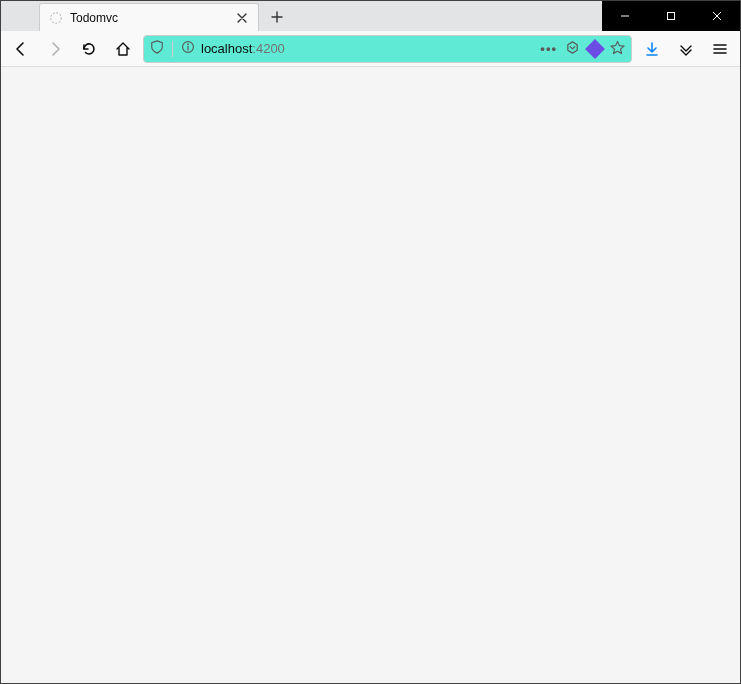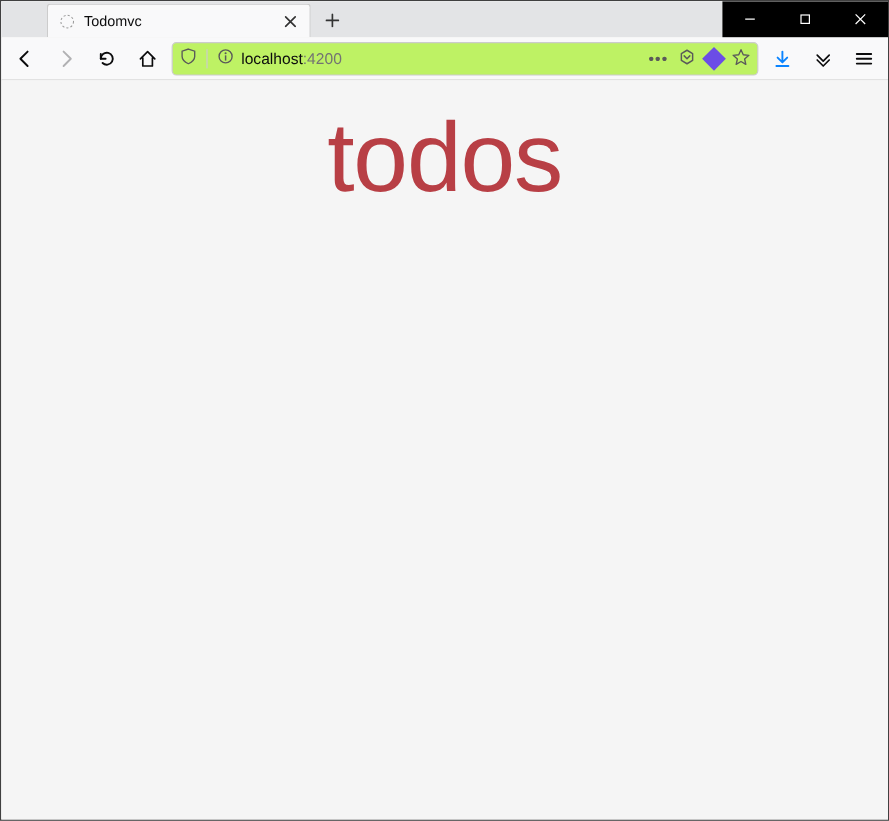--- a/index.html
+++ b/index.html
@@ -86,21 +86,21 @@
       color: #0c0c0d;
       cursor: pointer;
       border-radius: 4px;
     }
     .tb-btn.disabled { color: #b1b1b3; cursor: default; }
     .tb-btn svg { display: block; }
 
     .urlbar {
       flex: 1;
       height: 28px;
-      background: #bef264;
+      background: #5eead4;
       border: 1px solid #ccc;
       border-radius: 4px;
       display: flex;
       align-items: center;
       padding: 0 6px;
       gap: 6px;
       font-size: 13px;
       color: #0c0c0d;
     }
     .urlbar .identity {
@@ -282,15 +282,14 @@
   </div>
   <div class="tb-btn">
     <svg width="16" height="16" viewBox="0 0 16 16">
         <path d="M2 4 H14 M2 8 H14 M2 12 H14" stroke="#0c0c0d" stroke-width="1.6" stroke-linecap="round"></path>
       </svg>
   </div>
 </div>
 
 <div class="viewport">
   <section class="todoapp">
-    <h1 class="app-title">todos</h1>
   </section>
 </div>
 
 </body></html>

